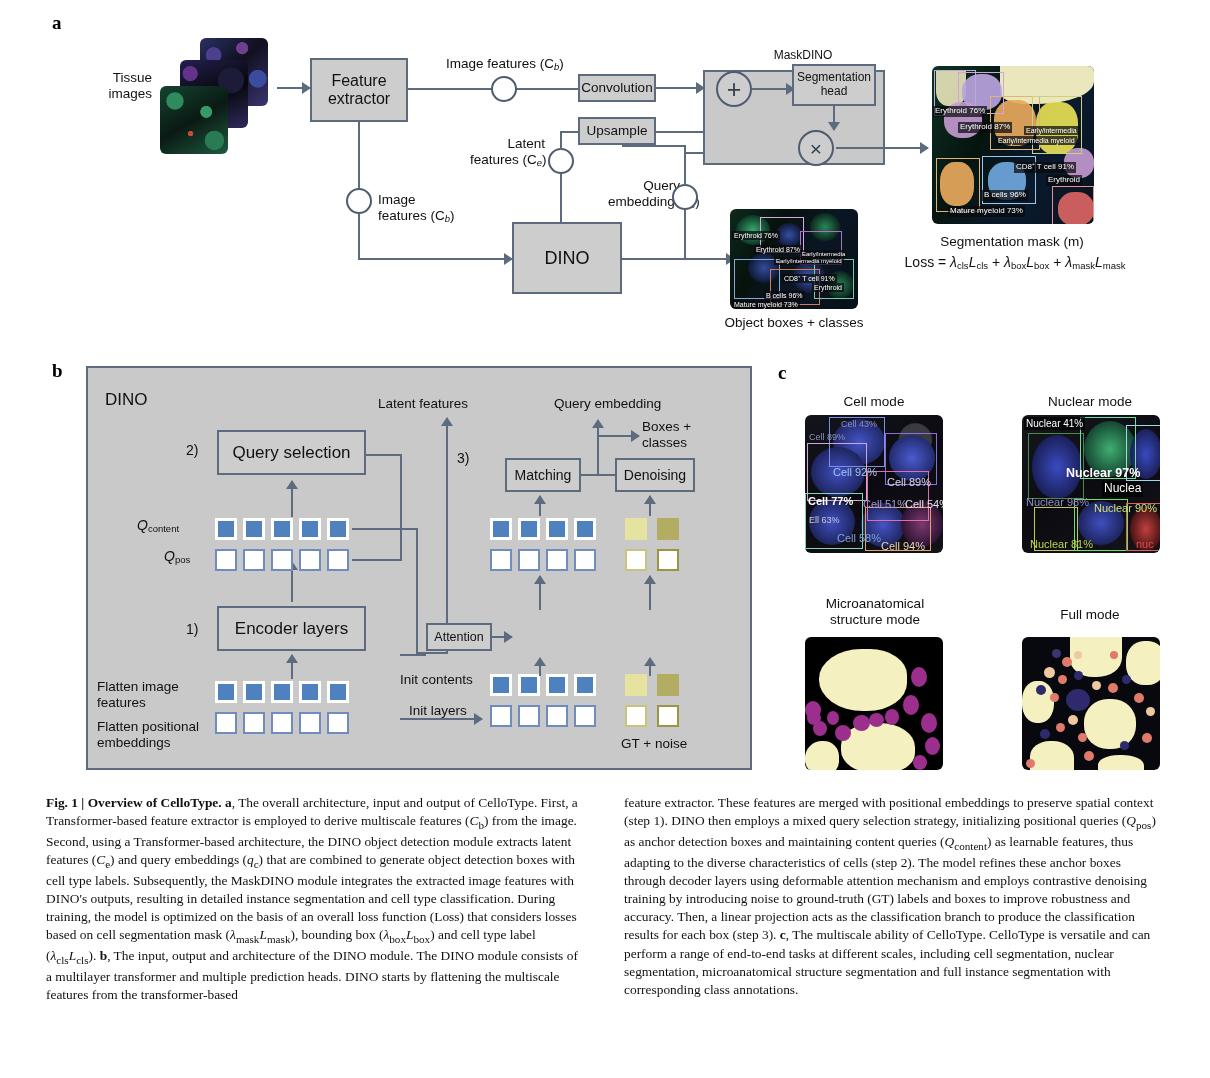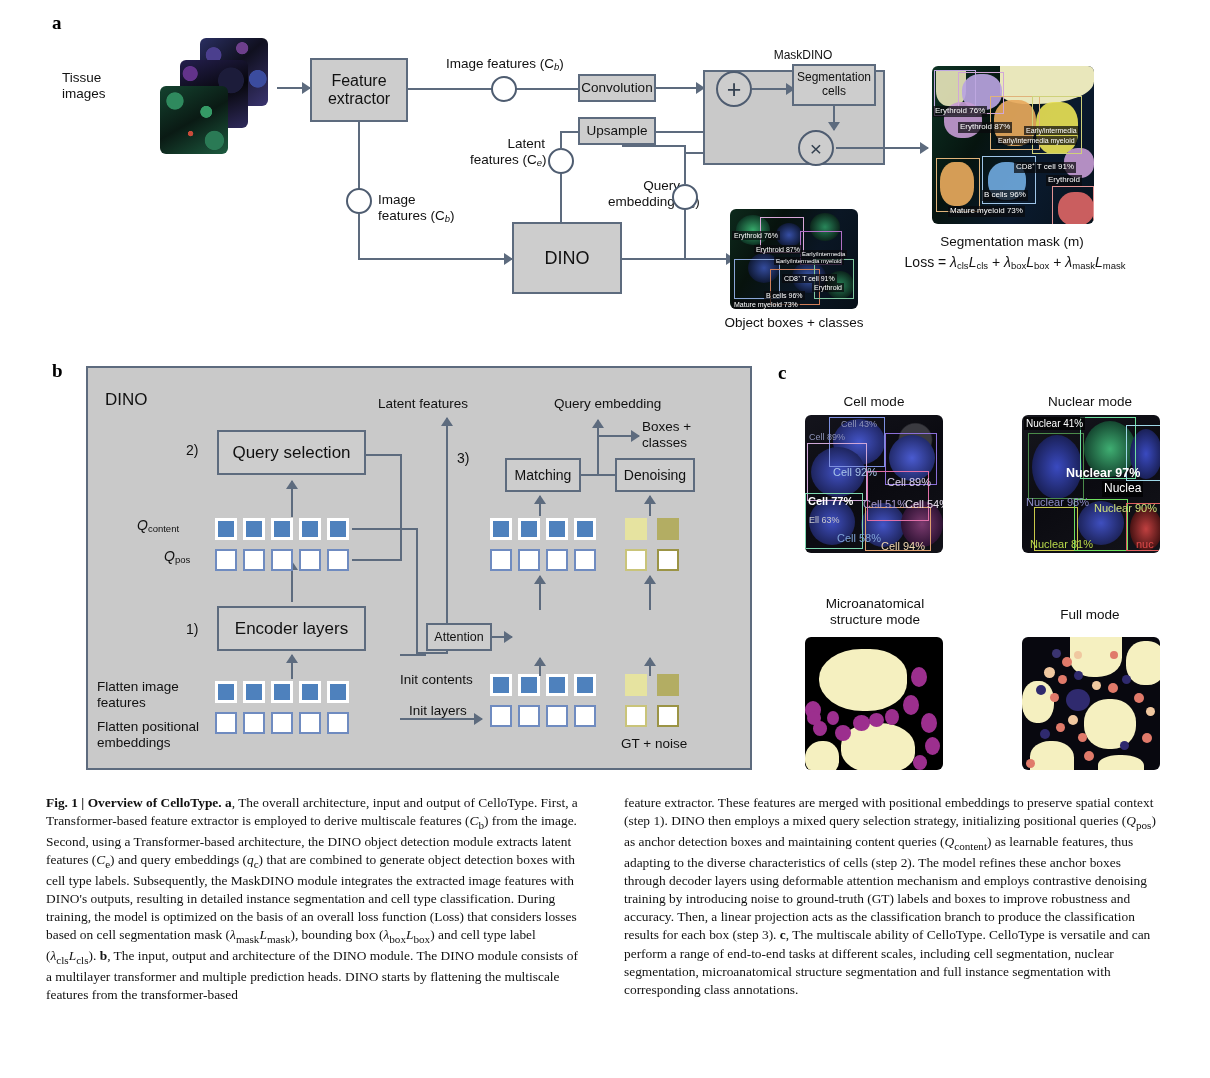--- a/index.html
+++ b/index.html
@@ -68,21 +68,21 @@
   .bbox{position:absolute;box-sizing:border-box;}
   .blob{position:absolute;border-radius:50%;}
 </style>
 </head>
 <body>
 
 <div class="fig">
 
   <div class="abs panel-letter" style="left:52px;top:12px;">a</div>
 
-  <div class="abs lbl" style="left:62px;top:70px;width:90px;text-align:left;">
+  <div class="abs lbl" style="left:62px;top:70px;width:90px;text-align:right;">
     <div>Tissue</div>
     <div>images</div>
   </div>
 
   <div class="abs" style="left:160px;top:38px;width:115px;height:110px;">
     <div class="mimg" style="left:40px;top:0px;width:68px;height:68px;background:
          radial-gradient(circle at 20% 25%, #4b3f8e 0 10%, transparent 11%),
          radial-gradient(circle at 62% 15%, #6d3f8c 0 8%, transparent 9%),
          radial-gradient(circle at 85% 60%, #3b4c9e 0 12%, transparent 13%),
          radial-gradient(circle at 30% 80%, #2b2f6e 0 14%, transparent 15%),
@@ -167,21 +167,21 @@
   <div class="bigbox abs" style="left:703px;top:70px;width:182px;height:95px;"></div>
 
   <div class="opnode" style="left:716px;top:71px;">
     <span>+</span>
   </div>
   <div class="abs ln lnh arrowR" style="left:752px;top:88px;width:42px;"></div>
 
   <div class="abs box" style="left:792px;top:64px;width:84px;height:42px;font-size:12px;">
     <span>
       <span>Segmentation</span><br>
-      <span>cells</span>
+      <span>head</span>
     </span>
   </div>
   <div class="abs ln lnv arrowD" style="left:833px;top:106px;height:24px;"></div>
 
   <div class="opnode" style="left:798px;top:130px;">
     <span style="font-size:21px;">×</span>
   </div>
   <div class="abs ln lnh arrowR" style="left:836px;top:147px;width:92px;"></div>
 
   <div class="mimg" style="left:730px;top:209px;width:128px;height:100px;background:

